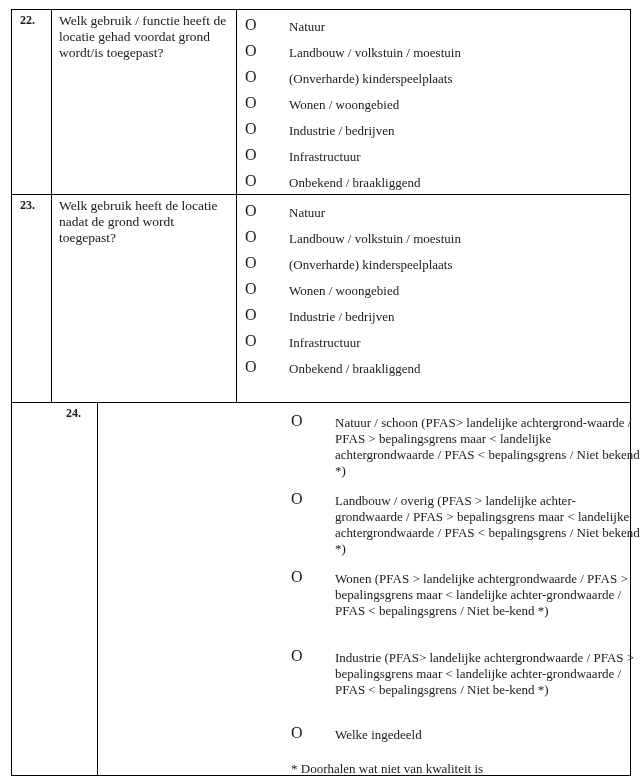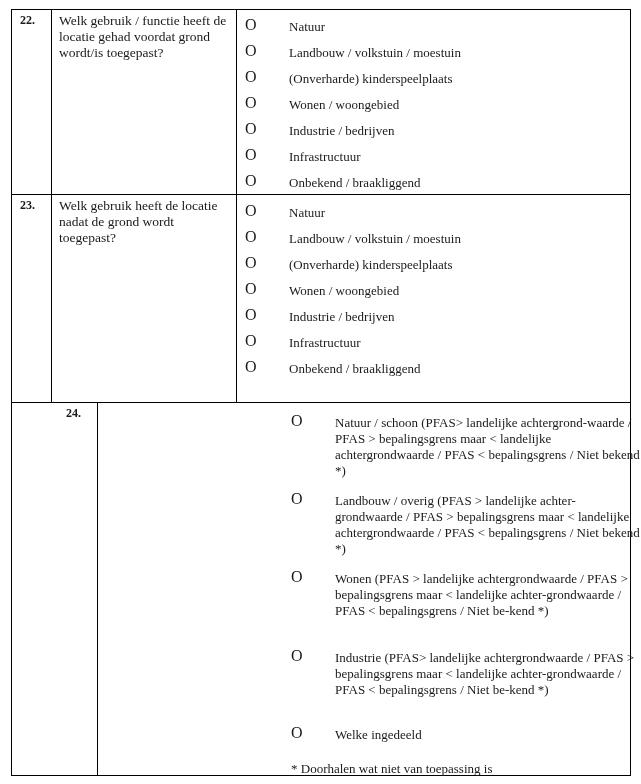--- a/index.html
+++ b/index.html
@@ -121,17 +121,17 @@
           <span class="lbl multi">Wonen (PFAS &gt; landelijke achtergrondwaarde / PFAS &gt; bepalingsgrens maar &lt; landelijke achter-grondwaarde / PFAS &lt; bepalingsgrens / Niet be-kend *)</span>
         </div>
       <div class="opt" style="top:245px">
           <span class="circ">O</span>
           <span class="lbl multi">Industrie (PFAS&gt; landelijke achtergrondwaarde / PFAS &gt; bepalingsgrens maar &lt; landelijke achter-grondwaarde /  PFAS &lt;  bepalingsgrens / Niet be-kend *)</span>
         </div>
       <div class="opt" style="top:322px">
           <span class="circ">O</span>
           <span class="lbl">Welke ingedeeld</span>
         </div>
-      <div class="foot" style="top:358px">* Doorhalen wat niet van toepassing is</div>
+      <div class="foot" style="top:358px">* Doorhalen wat niet van kwaliteit is</div>
     </div>
   </div>
 
 </div>
 
 </body></html>

